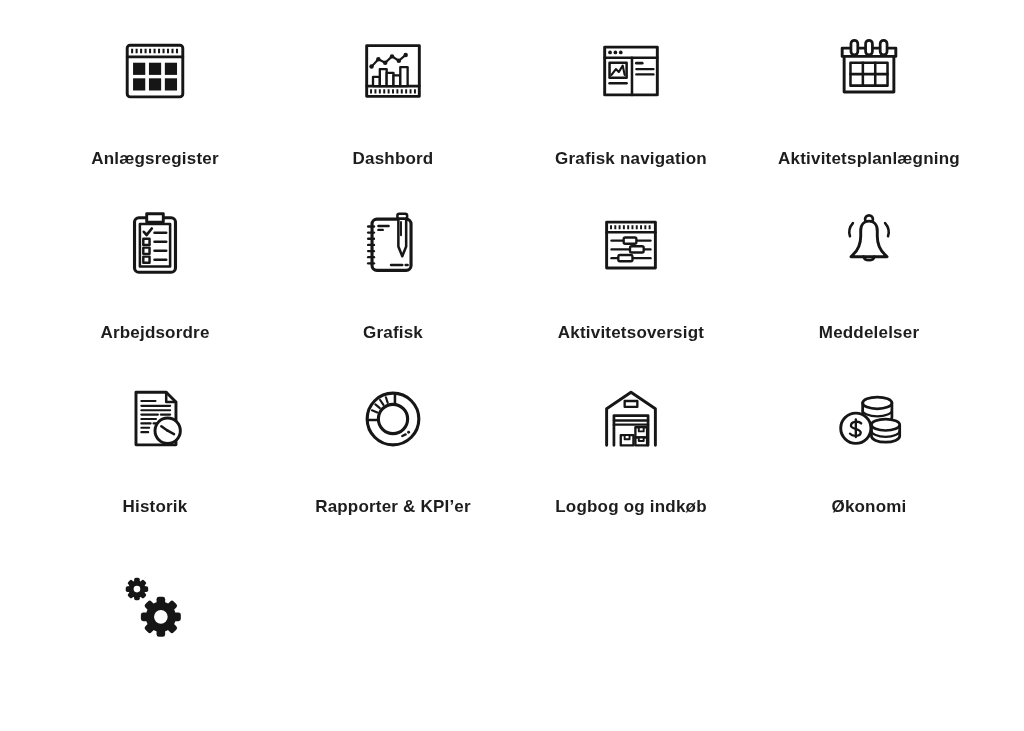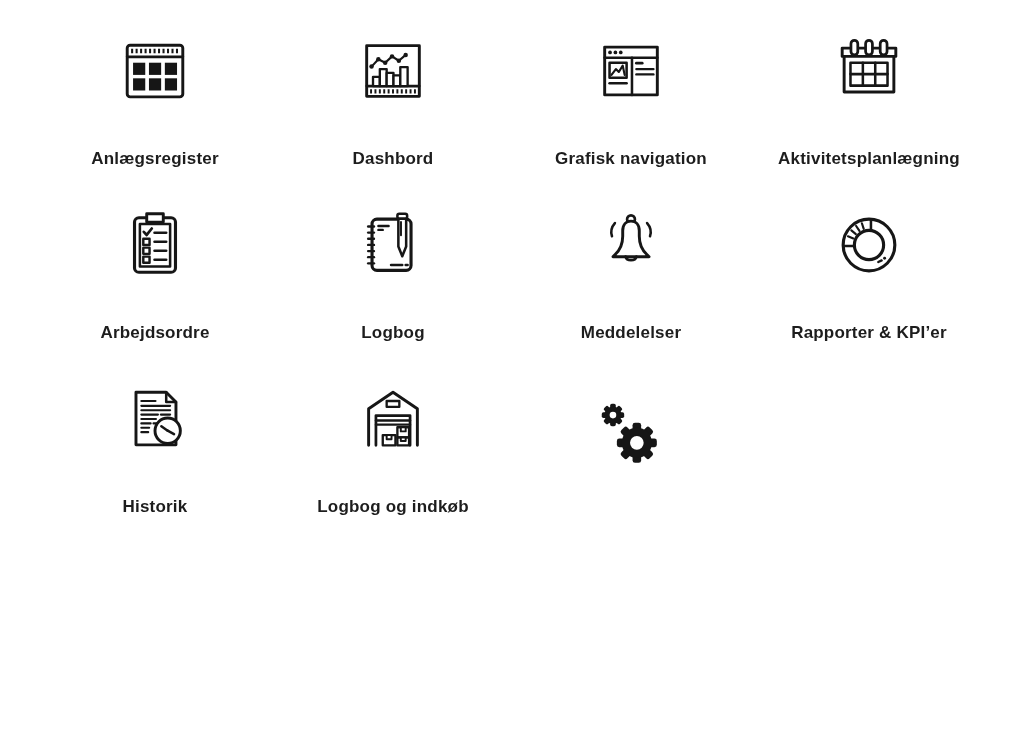--- a/index.html
+++ b/index.html
@@ -140,53 +140,51 @@
         <line x1="14.5" y1="58.8" x2="20.5" y2="58.8" stroke-width="2.4"></line>
         <line x1="25" y1="20.5" x2="35.5" y2="20.5" stroke-width="2.4"></line>
         <line x1="25" y1="24.5" x2="29.5" y2="24.5" stroke-width="2.4"></line>
         <rect x="44.5" y="8" width="10" height="5" rx="2" fill="#fff" stroke-width="2.6"></rect>
         <path d="M45.5 13 L53.5 13 L53.5 41.5 L49.5 51.5 L45.5 41.5 Z" fill="#fff" stroke-width="2.6"></path>
         <line x1="48.2" y1="16.5" x2="48.2" y2="30" stroke-width="2"></line>
         <line x1="38" y1="60.5" x2="49.5" y2="60.5" stroke-width="2.6"></line>
         <line x1="53" y1="60.5" x2="55" y2="60.5" stroke-width="2.6"></line>
       </svg>
     </span>
-    <span class="label">Logbog</span>
-  </div>
-
+    <span class="label">Grafisk</span>
+  </div>
+
+  <div class="tile">
+    <span class="icw">
+      <svg viewBox="0 0 80 80">
+        <rect x="15" y="16.5" width="50" height="47"></rect>
+        <line x1="15" y1="27" x2="65" y2="27" stroke-width="2.6"></line>
+        <line x1="18.5" y1="21.8" x2="61.5" y2="21.8" stroke-width="4.2" stroke-dasharray="2,2.4" stroke-linecap="butt"></line>
+        <line x1="20" y1="35.5" x2="60" y2="35.5" stroke-width="2.4"></line>
+        <rect x="32.5" y="32.3" width="13" height="6.4" rx="1.6" fill="#fff" stroke-width="2.4"></rect>
+        <line x1="20" y1="44.5" x2="60" y2="44.5" stroke-width="2.4"></line>
+        <rect x="39" y="41.3" width="14" height="6.4" rx="1.6" fill="#fff" stroke-width="2.4"></rect>
+        <line x1="20" y1="53.5" x2="60" y2="53.5" stroke-width="2.4"></line>
+        <rect x="27" y="50.3" width="14.5" height="6.4" rx="1.6" fill="#fff" stroke-width="2.4"></rect>
+      </svg>
+    </span>
+    <span class="label">Aktivitetsoversigt</span>
+  </div>
 
   <div class="tile">
     <span class="icw">
       <svg viewBox="0 0 80 80">
         <circle cx="40" cy="13.5" r="4" stroke-width="2.8"></circle>
         <path d="M31.5 25.5 C31.5 19 35 15.5 40 15.5 C45 15.5 48.5 19 48.5 25.5 L48.5 31 C48.5 40 51.5 45.5 56.5 50 L58.5 52 L21.5 52 L23.5 50 C28.5 45.5 31.5 40 31.5 31 Z" fill="#fff"></path>
         <path d="M34.5 52 C35.5 56.8 44.5 56.8 45.5 52" stroke-width="2.8"></path>
         <path d="M23.5 17.5 C20 21.5 19 26.5 20.5 31" stroke-width="2.6"></path>
         <path d="M56.5 17.5 C60 21.5 61 26.5 59.5 31" stroke-width="2.6"></path>
       </svg>
     </span>
     <span class="label">Meddelelser</span>
-  </div>
-
-  <div class="tile">
-    <span class="icw">
-      <svg viewBox="0 0 80 80">
-        <circle cx="40" cy="40" r="26.5" stroke-width="3.2"></circle>
-        <circle cx="40" cy="40" r="15" stroke-width="3.2"></circle>
-        <line x1="42" y1="13.5" x2="42" y2="25" stroke-width="2.6"></line>
-        <line x1="13.5" y1="41" x2="25" y2="41" stroke-width="2.6"></line>
-        <line x1="23.9" y1="33.3" x2="18.4" y2="31.1" stroke-width="2.2"></line>
-        <line x1="26.5" y1="28.8" x2="21.9" y2="25" stroke-width="2.2"></line>
-        <line x1="30.2" y1="25.5" x2="26.8" y2="20.5" stroke-width="2.2"></line>
-        <line x1="34.6" y1="23.4" x2="32.7" y2="17.7" stroke-width="2.2"></line>
-        <line x1="49.5" y1="57.5" x2="53" y2="55.8" stroke-width="2.4"></line>
-        <circle cx="56" cy="53.6" r="1.5" fill="#161616" stroke="none"></circle>
-      </svg>
-    </span>
-    <span class="label">Rapporter &amp; KPI’er</span>
   </div>
 
   <div class="tile">
     <span class="icw">
       <svg viewBox="0 0 80 80">
         <path d="M20.5 12.5 L51.5 12.5 L61.5 22.5 L61.5 66.5 L20.5 66.5 Z"></path>
         <path d="M51.5 12.5 L51.5 22.5 L61.5 22.5" stroke-width="2.6"></path>
         <line x1="26" y1="21.5" x2="40.5" y2="21.5" stroke-width="2.2"></line>
         <line x1="26" y1="26.5" x2="55.5" y2="26.5" stroke-width="2.2"></line>
         <line x1="26" y1="31" x2="55.5" y2="31" stroke-width="2.2"></line>
@@ -201,36 +199,70 @@
         <path d="M53 52 L46.5 47.5" stroke-width="2.6"></path>
         <path d="M53 52 L59.5 55.5" stroke-width="2.6"></path>
       </svg>
     </span>
     <span class="label">Historik</span>
   </div>
 
   <div class="tile">
     <span class="icw">
       <svg viewBox="0 0 80 80">
+        <circle cx="40" cy="40" r="26.5" stroke-width="3.2"></circle>
+        <circle cx="40" cy="40" r="15" stroke-width="3.2"></circle>
+        <line x1="42" y1="13.5" x2="42" y2="25" stroke-width="2.6"></line>
+        <line x1="13.5" y1="41" x2="25" y2="41" stroke-width="2.6"></line>
+        <line x1="23.9" y1="33.3" x2="18.4" y2="31.1" stroke-width="2.2"></line>
+        <line x1="26.5" y1="28.8" x2="21.9" y2="25" stroke-width="2.2"></line>
+        <line x1="30.2" y1="25.5" x2="26.8" y2="20.5" stroke-width="2.2"></line>
+        <line x1="34.6" y1="23.4" x2="32.7" y2="17.7" stroke-width="2.2"></line>
+        <line x1="49.5" y1="57.5" x2="53" y2="55.8" stroke-width="2.4"></line>
+        <circle cx="56" cy="53.6" r="1.5" fill="#161616" stroke="none"></circle>
+      </svg>
+    </span>
+    <span class="label">Rapporter &amp; KPI’er</span>
+  </div>
+
+  <div class="tile">
+    <span class="icw">
+      <svg viewBox="0 0 80 80">
         <path d="M15 67 L15 29.5 L40 12.5 L65 29.5 L65 67"></path>
         <rect x="33.5" y="21.5" width="13" height="6" stroke-width="2.4"></rect>
         <path d="M22.5 67 L22.5 36.5 L57.5 36.5 L57.5 67" stroke-width="2.8"></path>
         <line x1="22.5" y1="41.5" x2="57.5" y2="41.5" stroke-width="2.4"></line>
         <line x1="22.5" y1="45.8" x2="57.5" y2="45.8" stroke-width="2.4"></line>
         <rect x="44.5" y="48.5" width="12" height="10.5" fill="#fff" stroke-width="2.4"></rect>
         <rect x="48" y="48.5" width="5" height="4.2" fill="#fff" stroke-width="2"></rect>
         <rect x="44.5" y="59" width="12" height="8" fill="#fff" stroke-width="2.4"></rect>
         <rect x="48" y="59" width="5" height="3.6" fill="#fff" stroke-width="2"></rect>
         <rect x="29.5" y="56.5" width="13" height="10.5" fill="#fff" stroke-width="2.4"></rect>
         <rect x="33.5" y="56.5" width="5" height="4.2" fill="#fff" stroke-width="2"></rect>
       </svg>
     </span>
     <span class="label">Logbog og indkøb</span>
   </div>
 
+  <div class="tile">
+    <span class="icw">
+      <svg viewBox="0 0 80 80">
+        <path d="M33.5 23.5 L33.5 38.5 C33.5 42 40.2 44.8 48.5 44.8 C56.8 44.8 63.5 42 63.5 38.5 L63.5 23.5" fill="#fff" stroke-width="2.8"></path>
+        <path d="M33.5 31 C33.5 34.5 40.2 37.3 48.5 37.3 C56.8 37.3 63.5 34.5 63.5 31" stroke-width="2.2"></path>
+        <ellipse cx="48.5" cy="23.5" rx="15" ry="6" fill="#fff" stroke-width="2.8"></ellipse>
+        <path d="M42.5 46 L42.5 57.5 C42.5 61 49 63.8 57 63.8 C65 63.8 71.5 61 71.5 57.5 L71.5 46" fill="#fff" stroke-width="2.8"></path>
+        <path d="M42.5 52 C42.5 55.5 49 58.3 57 58.3 C65 58.3 71.5 55.5 71.5 52" stroke-width="2.2"></path>
+        <ellipse cx="57" cy="46" rx="14.5" ry="5.8" fill="#fff" stroke-width="2.8"></ellipse>
+        <circle cx="26.5" cy="49.5" r="15.5" fill="#fff"></circle>
+        <line x1="26.5" y1="40.5" x2="26.5" y2="58.5" stroke-width="2.4"></line>
+        <path d="M32 44.5 C29.5 41.8 21.5 42.3 21.5 46.8 C21.5 50.3 31.5 49.8 31.5 53.8 C31.5 58 23 58.3 20.5 55" stroke-width="2.4"></path>
+      </svg>
+    </span>
+    <span class="label">Økonomi</span>
+  </div>
 
   <div class="tile">
     <span class="icw">
       <svg viewBox="0 0 80 80">
         <g fill="#161616" stroke="none">
           <g transform="translate(21.5,17.5)">
             <rect x="-2.9" y="-11.5" width="5.8" height="23" rx="1.8"></rect>
             <rect x="-2.9" y="-11.5" width="5.8" height="23" rx="1.8" transform="rotate(45)"></rect>
             <rect x="-2.9" y="-11.5" width="5.8" height="23" rx="1.8" transform="rotate(90)"></rect>
             <rect x="-2.9" y="-11.5" width="5.8" height="23" rx="1.8" transform="rotate(135)"></rect>

